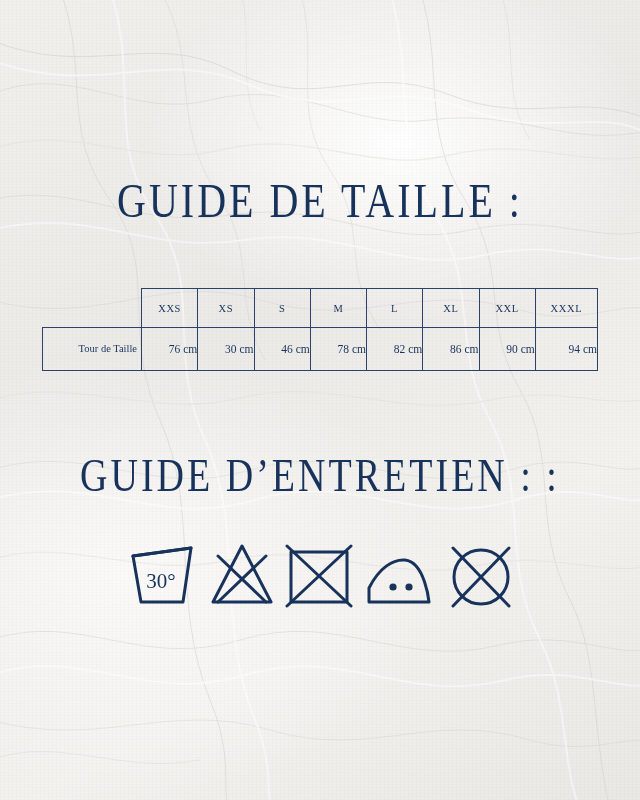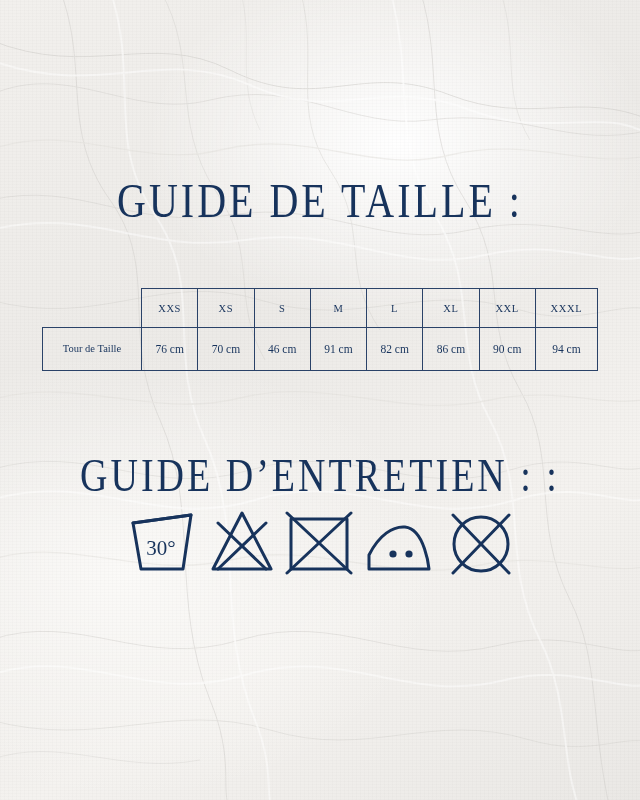--- a/index.html
+++ b/index.html
@@ -91,27 +91,27 @@
     height: 42px;
   }
   #size-table thead th { height: 38px; font-size: 10.5px; letter-spacing: .6px; margin-top: 16px; }
   #size-table .rowlabel {
     width: 90px;
     font-size: 10.5px;
     line-height: 1.15;
     padding: 0 4px;
   }
   #size-table .corner { border-left: none; border-top: none; }
-  #size-table tbody td { font-size: 11.5px; }
+  #size-table tbody td { font-size: 11.5px; text-align: right; }
 
   
   #care-icons {
     position: absolute;
     left: 0;
-    top: 507px;
+    top: 540px;
     width: 640px;
     display: flex;
     justify-content: center;
     align-items: center;
     gap: 10px;
   }
   .care-icon { display: block; }
 </style>
 </head>
 <body>
@@ -166,23 +166,23 @@
         <th>L</th>
         <th>XL</th>
         <th>XXL</th>
         <th>XXXL</th>
       </tr>
     </thead>
     <tbody>
       <tr>
         <td class="rowlabel">Tour de Taille</td>
         <td>76 cm</td>
-        <td>70 cm</td>
+        <td>30 cm</td>
         <td>46 cm</td>
-        <td>91 cm</td>
+        <td>78 cm</td>
         <td>82 cm</td>
         <td>86 cm</td>
         <td>90 cm</td>
         <td>94 cm</td>
       </tr>
     </tbody>
   </table>
 
   <div class="title" id="title-care">GUIDE D’ENTRETIEN : :</div>
 

